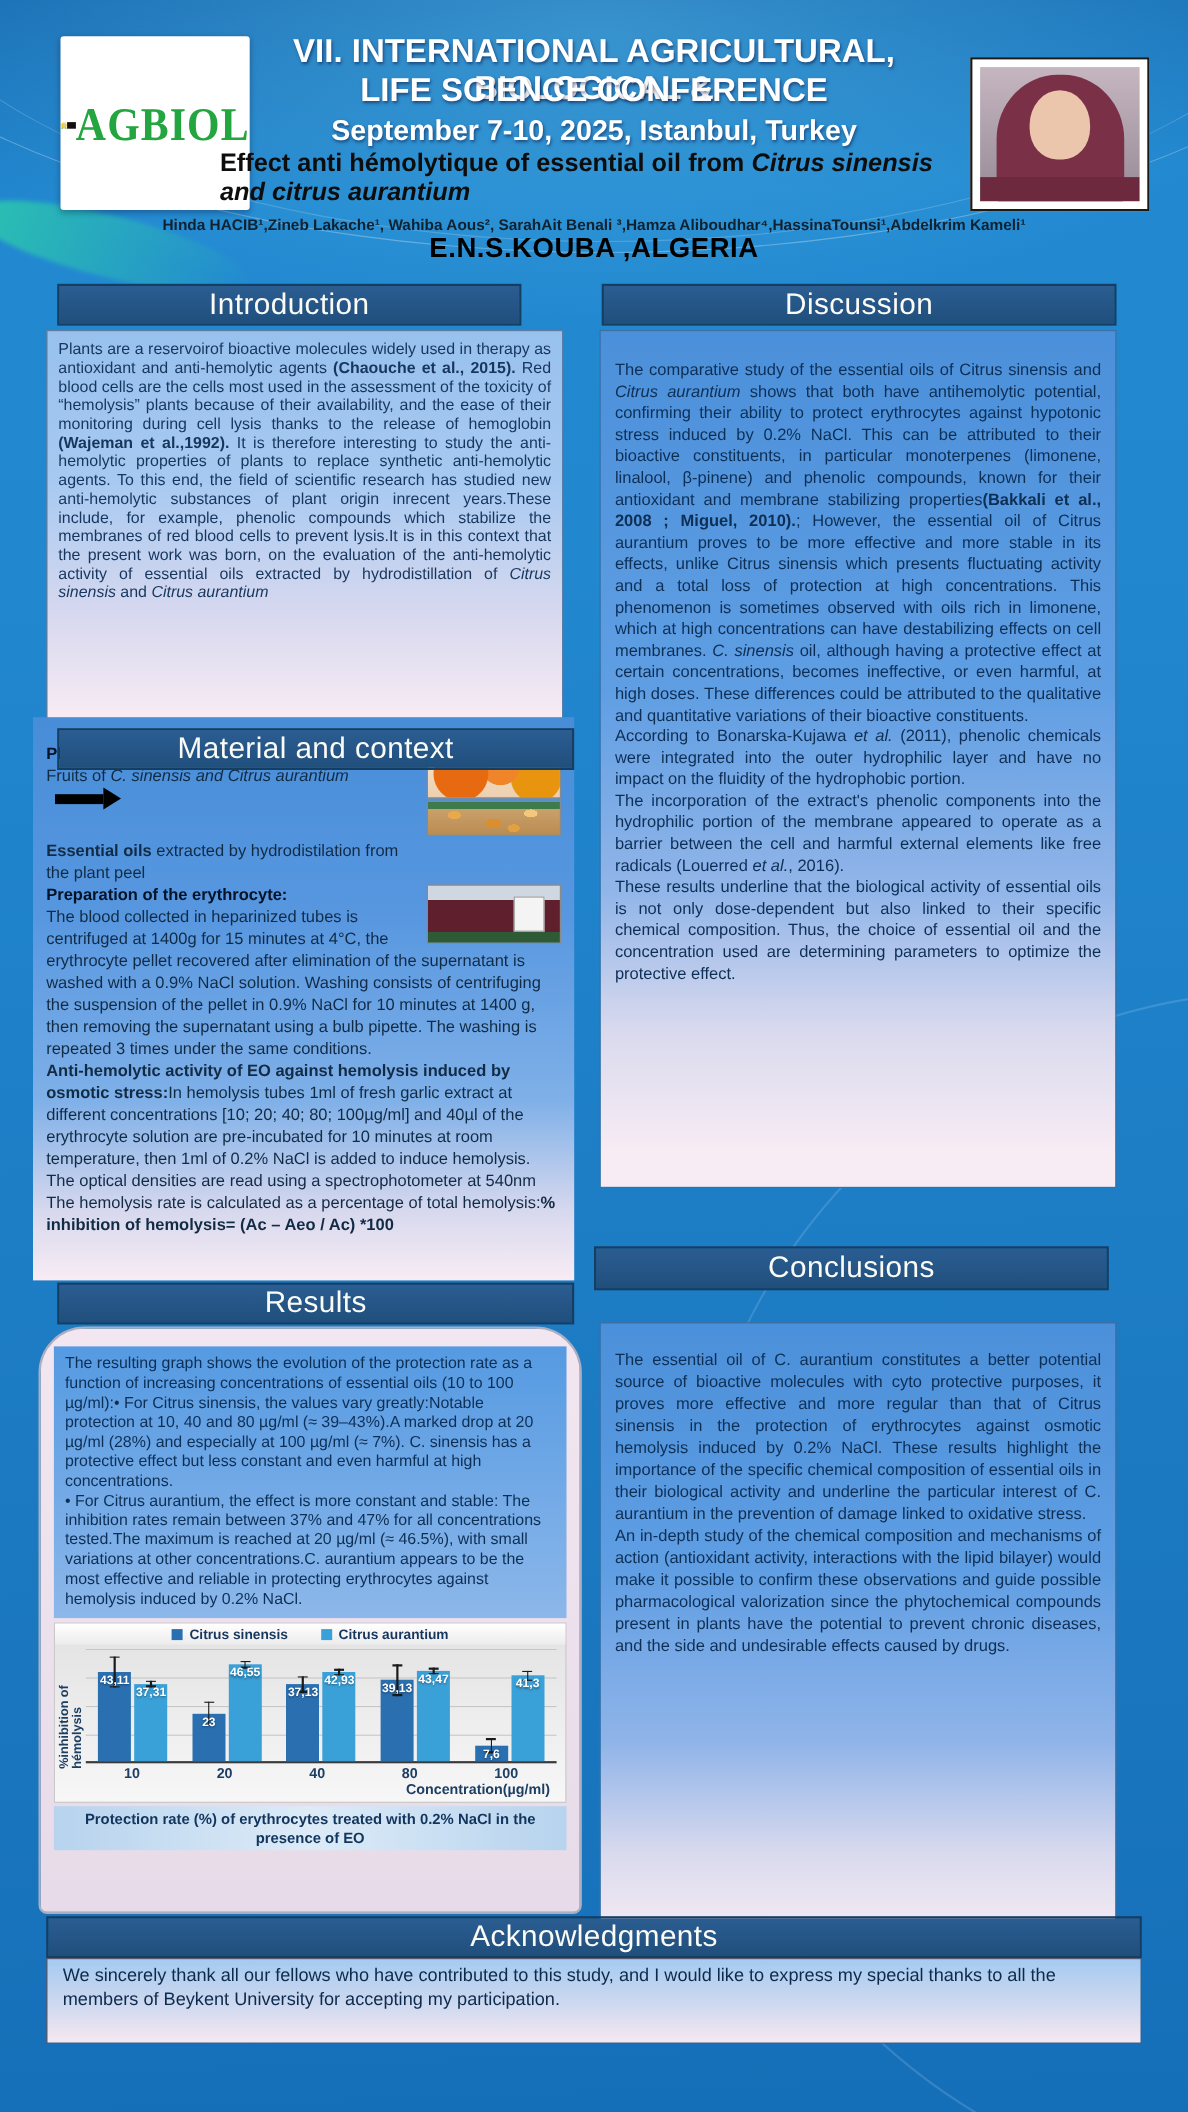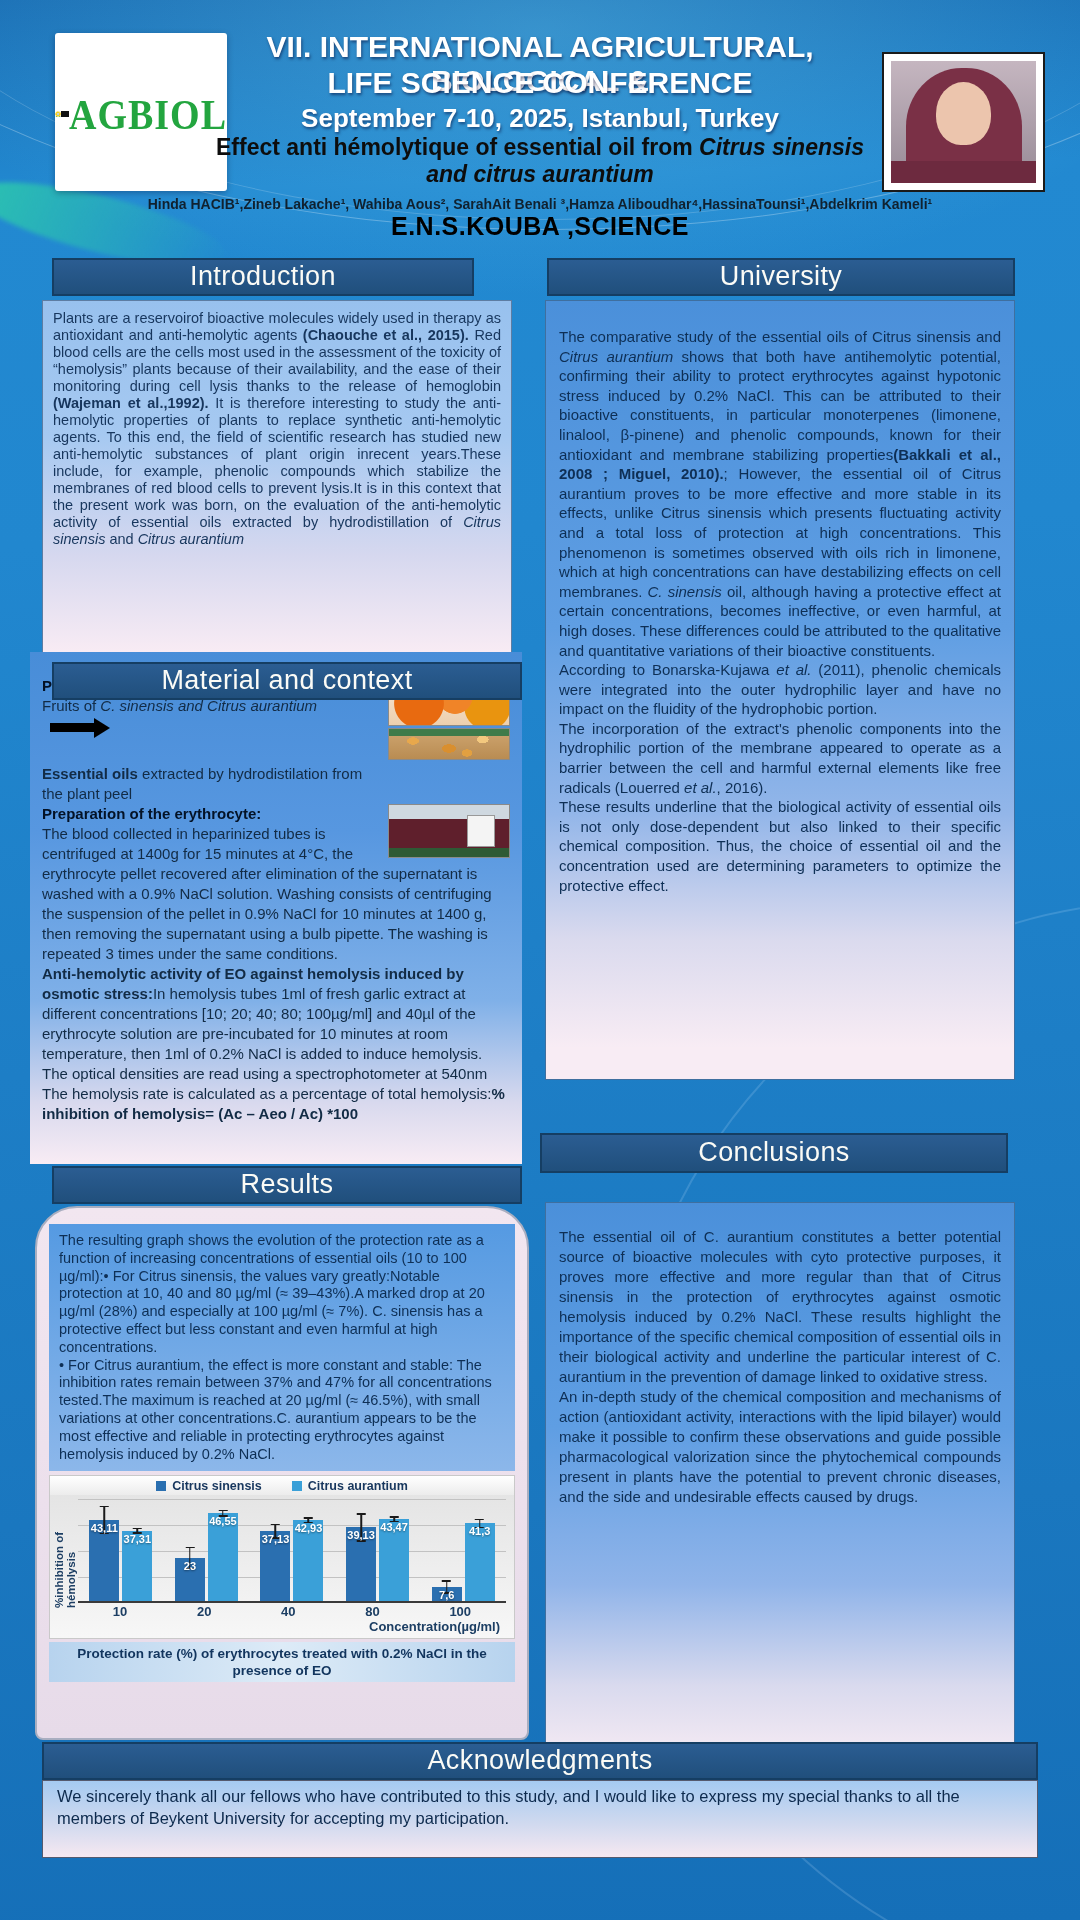--- a/index.html
+++ b/index.html
@@ -23,21 +23,21 @@
   .logo-box { left:55px; top:33px; width:172px; height:158px; background:#ffffff; border-radius:3px;
     display:flex; flex-direction:row; align-items:center; padding-top:4px; box-shadow:0 2px 6px rgba(0,0,40,.3); }
   .logo-rule { width:86%; height:6px; background:#111; margin:1px 0 1px; }
   .logo-text { font-family:"Liberation Serif", serif; font-weight:bold; font-size:38px; color:#23a53f;
     letter-spacing:1px; transform:scaleY(1.12); line-height:40px; }
   .conf-l1, .conf-l2 { left:200px; width:680px; text-align:center; color:#fff; font-weight:bold;
     font-size:30px; text-shadow:1px 2px 3px rgba(0,0,45,.5); }
   .conf-l1 { top:30px; } .conf-l2 { top:66px; }
   .conf-date { left:200px; width:680px; top:103px; text-align:center; color:#fff; font-weight:bold;
     font-size:26px; text-shadow:1px 2px 3px rgba(0,0,45,.5); }
-  .poster-title { left:200px; width:680px; top:134px; text-align:center; color:#0d0d0d; font-weight:bold;
+  .poster-title { left:200px; width:680px; top:134px; color:#0d0d0d; font-weight:bold;
     font-size:23px; line-height:27px; }
   .authors { left:30px; width:1020px; top:196px; text-align:center; color:#10212f; font-weight:bold; font-size:14px; }
   .affiliation { left:30px; width:1020px; top:212px; text-align:center; color:#000; font-weight:bold;
     font-size:25px; letter-spacing:0.5px; }
   .photo { left:882px; top:52px; width:163px; height:140px; background:#fff; border:2px solid #1a1a1a; padding:7px; }
   .photo-inner { position:relative; width:100%; height:100%; background:linear-gradient(180deg,#c5b6c0,#978a96); overflow:hidden; }
   .hijab { position:absolute; left:10%; top:6%; width:80%; height:100%; background:#7a3046; border-radius:48% 48% 10% 10%; }
   .face { position:absolute; left:31%; top:17%; width:38%; height:52%; background:#ecc5ad; border-radius:50% 50% 45% 45%; }
   .shoulders { position:absolute; left:0; bottom:0; width:100%; height:18%; background:#6d2a3f; }
 
@@ -169,21 +169,21 @@
     </svg>
     <div class="logo-rule"></div>
     <div class="logo-text">AGBIOL</div>
   </div>
 
   <div class="abs conf-l1">VII. INTERNATIONAL AGRICULTURAL, BIOLOGICAL &amp;</div>
   <div class="abs conf-l2">LIFE SCIENCE CONFERENCE</div>
   <div class="abs conf-date">September 7-10, 2025, Istanbul, Turkey</div>
   <div class="abs poster-title"><span>Effect anti hémolytique of essential oil from </span><span class="i">Citrus sinensis</span><span class="i"> and citrus aurantium</span></div>
   <div class="abs authors">Hinda HACIB¹,Zineb Lakache¹, Wahiba Aous², SarahAit Benali ³,Hamza Aliboudhar⁴,HassinaTounsi¹,Abdelkrim Kameli¹</div>
-  <div class="abs affiliation">E.N.S.KOUBA ,SCIENCE</div>
+  <div class="abs affiliation">E.N.S.KOUBA ,ALGERIA</div>
 
   <div class="abs photo">
     <div class="photo-inner">
       <div class="hijab"></div>
       <div class="face"></div>
       <div class="shoulders"></div>
     </div>
   </div>
 
   <div class="abs sec-bar" style="left:52px; top:258px; width:422px;">Introduction</div>
@@ -280,21 +280,21 @@
           <div>20</div>
           <div>40</div>
           <div>80</div>
           <div>100</div>
         </div>
       <div class="chart-xtitle">Concentration(µg/ml)</div>
     </div>
     <div class="chart-caption">Protection rate (%) of erythrocytes treated with 0.2% NaCl in the presence of EO</div>
   </div>
 
-  <div class="abs sec-bar" style="left:547px; top:258px; width:468px;">University</div>
+  <div class="abs sec-bar" style="left:547px; top:258px; width:468px;">Discussion</div>
   <div class="abs disc-box">
     <p><span>The comparative study of the essential oils of Citrus sinensis and </span><span class="i">Citrus aurantium</span><span> shows that both have antihemolytic potential, confirming their ability to protect erythrocytes against hypotonic stress induced by 0.2% NaCl. This can be attributed to their bioactive constituents, in particular monoterpenes (limonene, linalool, β-pinene) and phenolic compounds, known for their antioxidant and membrane stabilizing properties</span><span class="b">(Bakkali et al., 2008 ; Miguel, 2010).</span><span>; However, the essential oil of Citrus aurantium proves to be more effective and more stable in its effects, unlike Citrus sinensis which presents fluctuating activity and a total loss of protection at high concentrations. This phenomenon is sometimes observed with oils rich in limonene, which at high concentrations can have destabilizing effects on cell membranes. </span><span class="i">C. sinensis</span><span> oil, although having a protective effect at certain concentrations, becomes ineffective, or even harmful, at high doses. These differences could be attributed to the qualitative and quantitative variations of their bioactive constituents.</span></p>
     <p><span>According to Bonarska-Kujawa </span><span class="i">et al.</span><span> (2011), phenolic chemicals were integrated into the outer hydrophilic layer and have no impact on the fluidity of the hydrophobic portion.</span></p>
     <p><span>The incorporation of the extract's phenolic components into the hydrophilic portion of the membrane appeared to operate as a barrier between the cell and harmful external elements like free radicals (Louerred </span><span class="i">et al.</span><span>, 2016).</span></p>
     <p><span>These results underline that the biological activity of essential oils is not only dose-dependent but also linked to their specific chemical composition. Thus, the choice of essential oil and the concentration used are determining parameters to optimize the protective effect.</span></p>
   </div>
 
   <div class="abs sec-bar" style="left:540px; top:1133px; width:468px; height:40px; line-height:35px;">Conclusions</div>
   <div class="abs conc-box">
     <p>The essential oil of C. aurantium constitutes a better potential source of bioactive molecules with cyto protective purposes, it proves more effective and more regular than that of Citrus sinensis in the protection of erythrocytes against osmotic hemolysis induced by 0.2% NaCl. These results highlight the importance of the specific chemical composition of essential oils in their biological activity and underline the particular interest of C. aurantium in the prevention of damage linked to oxidative stress.</p>

